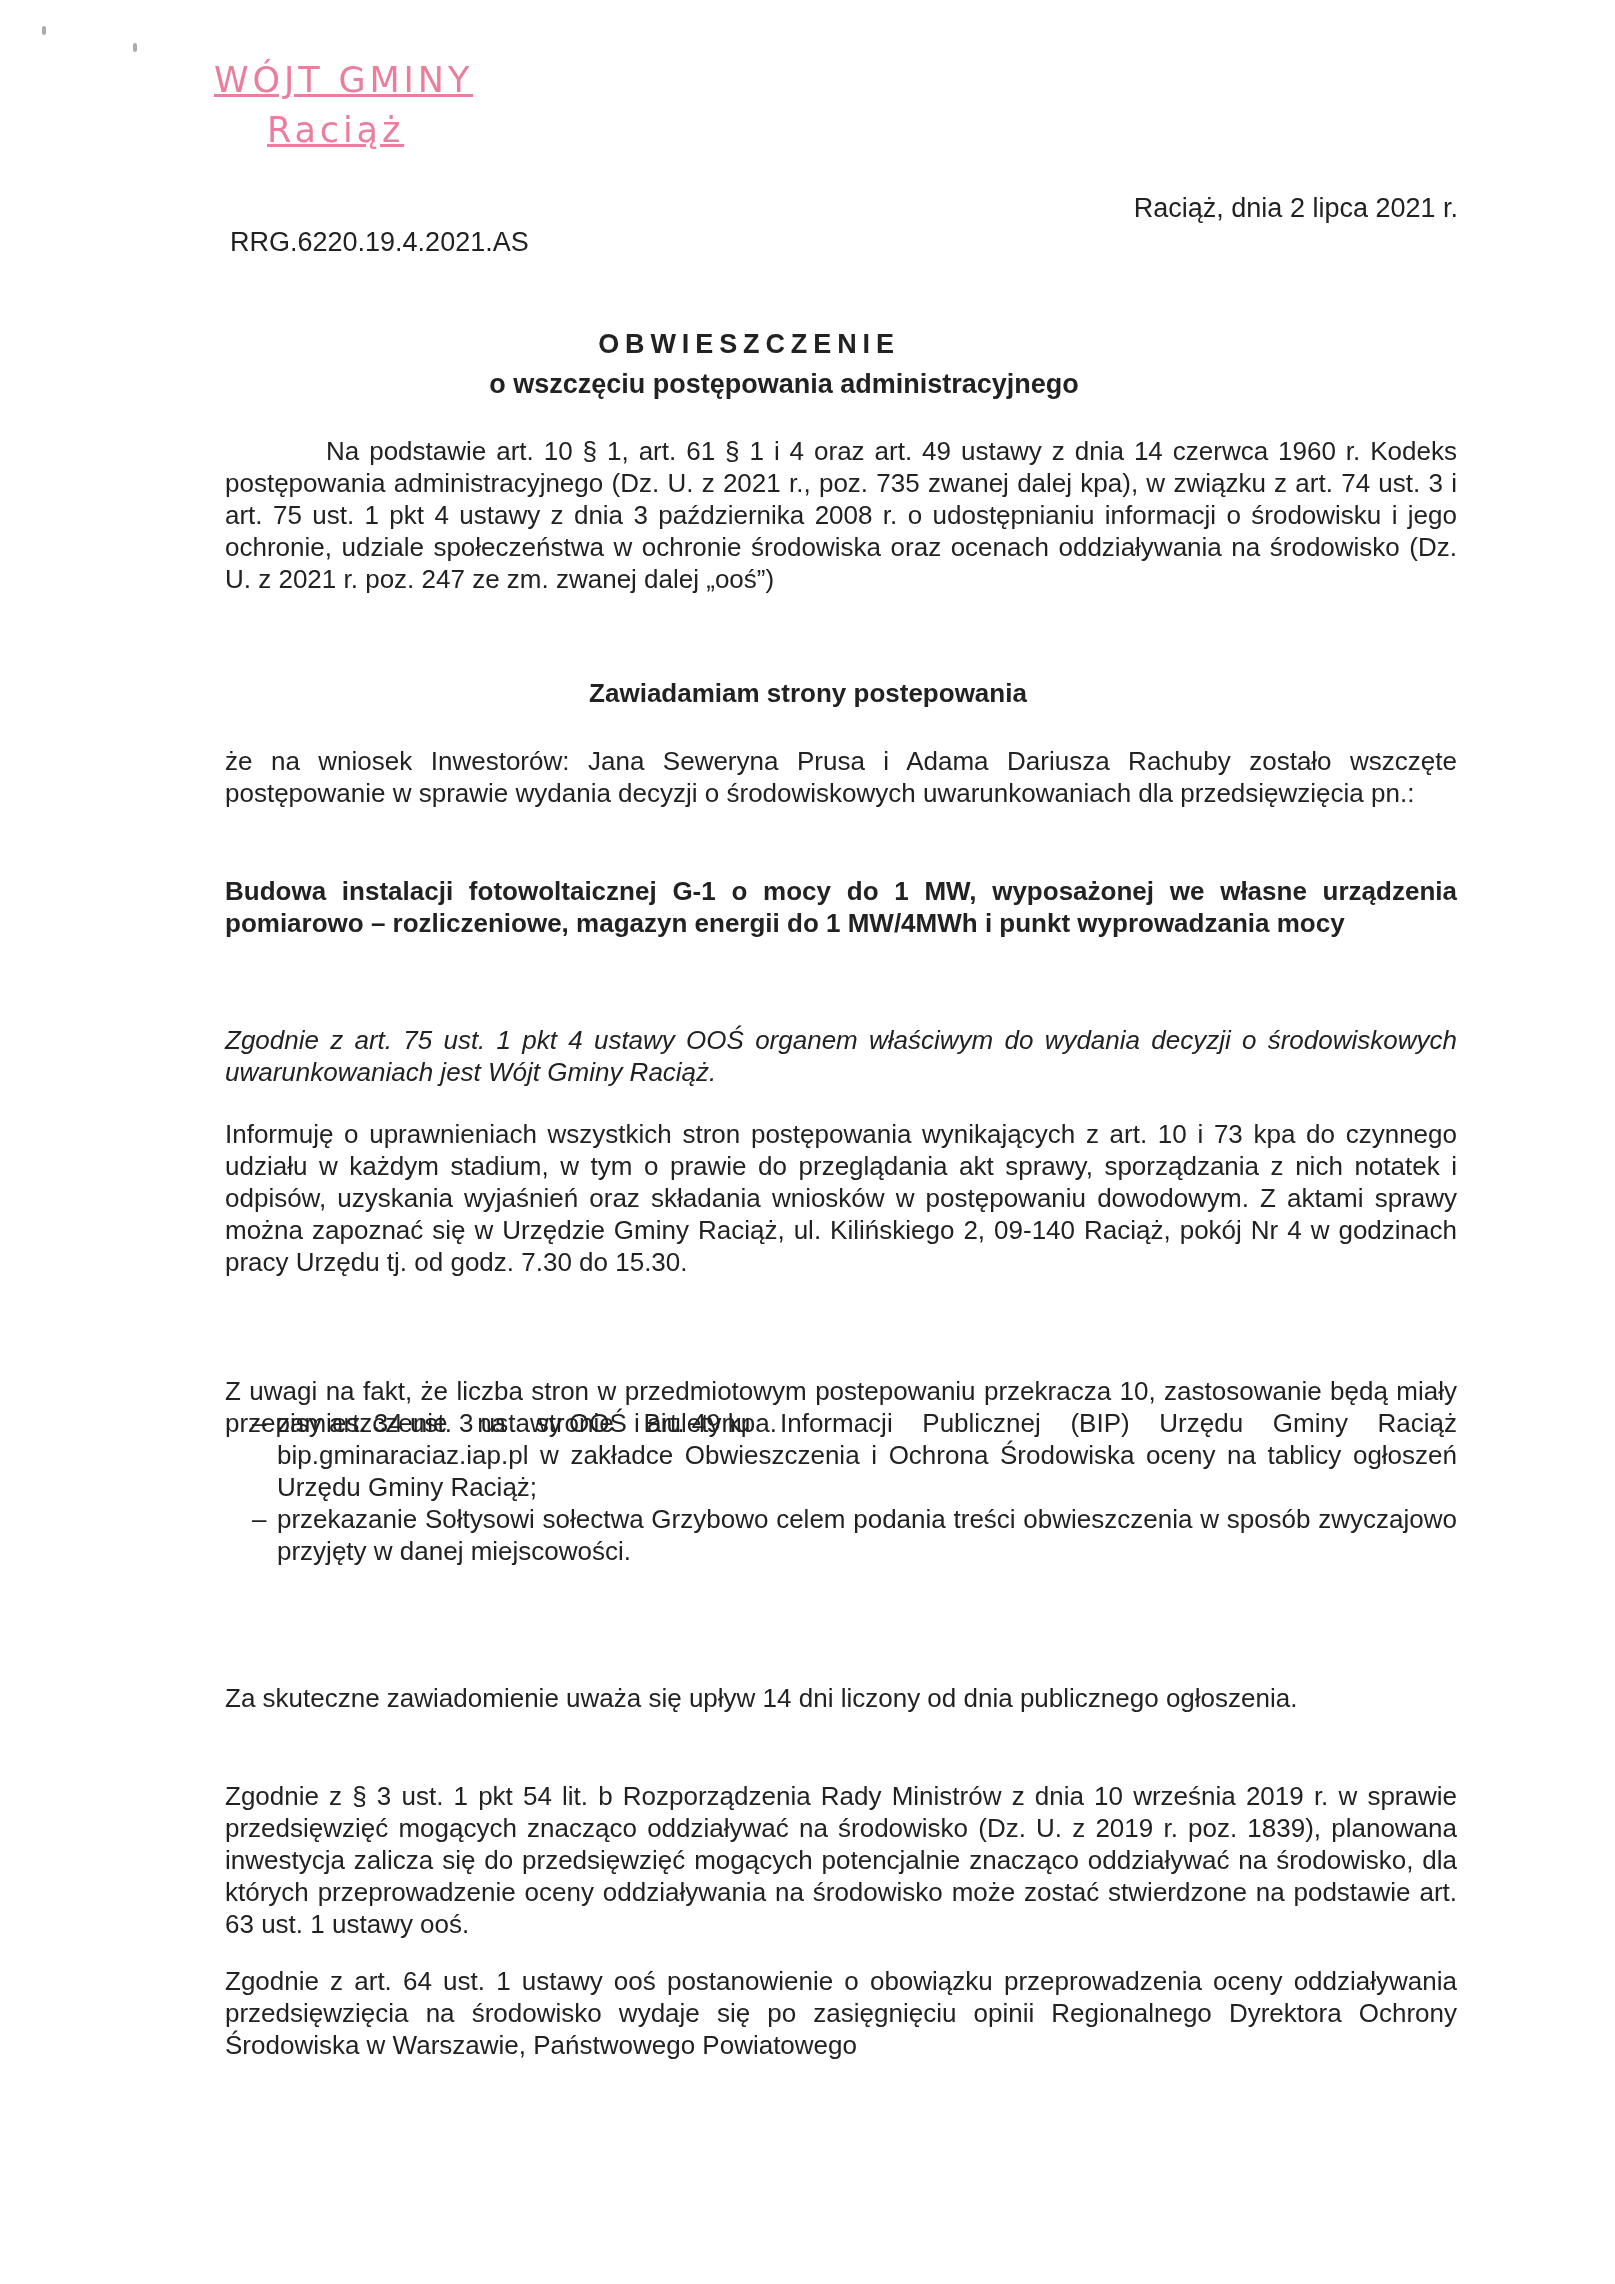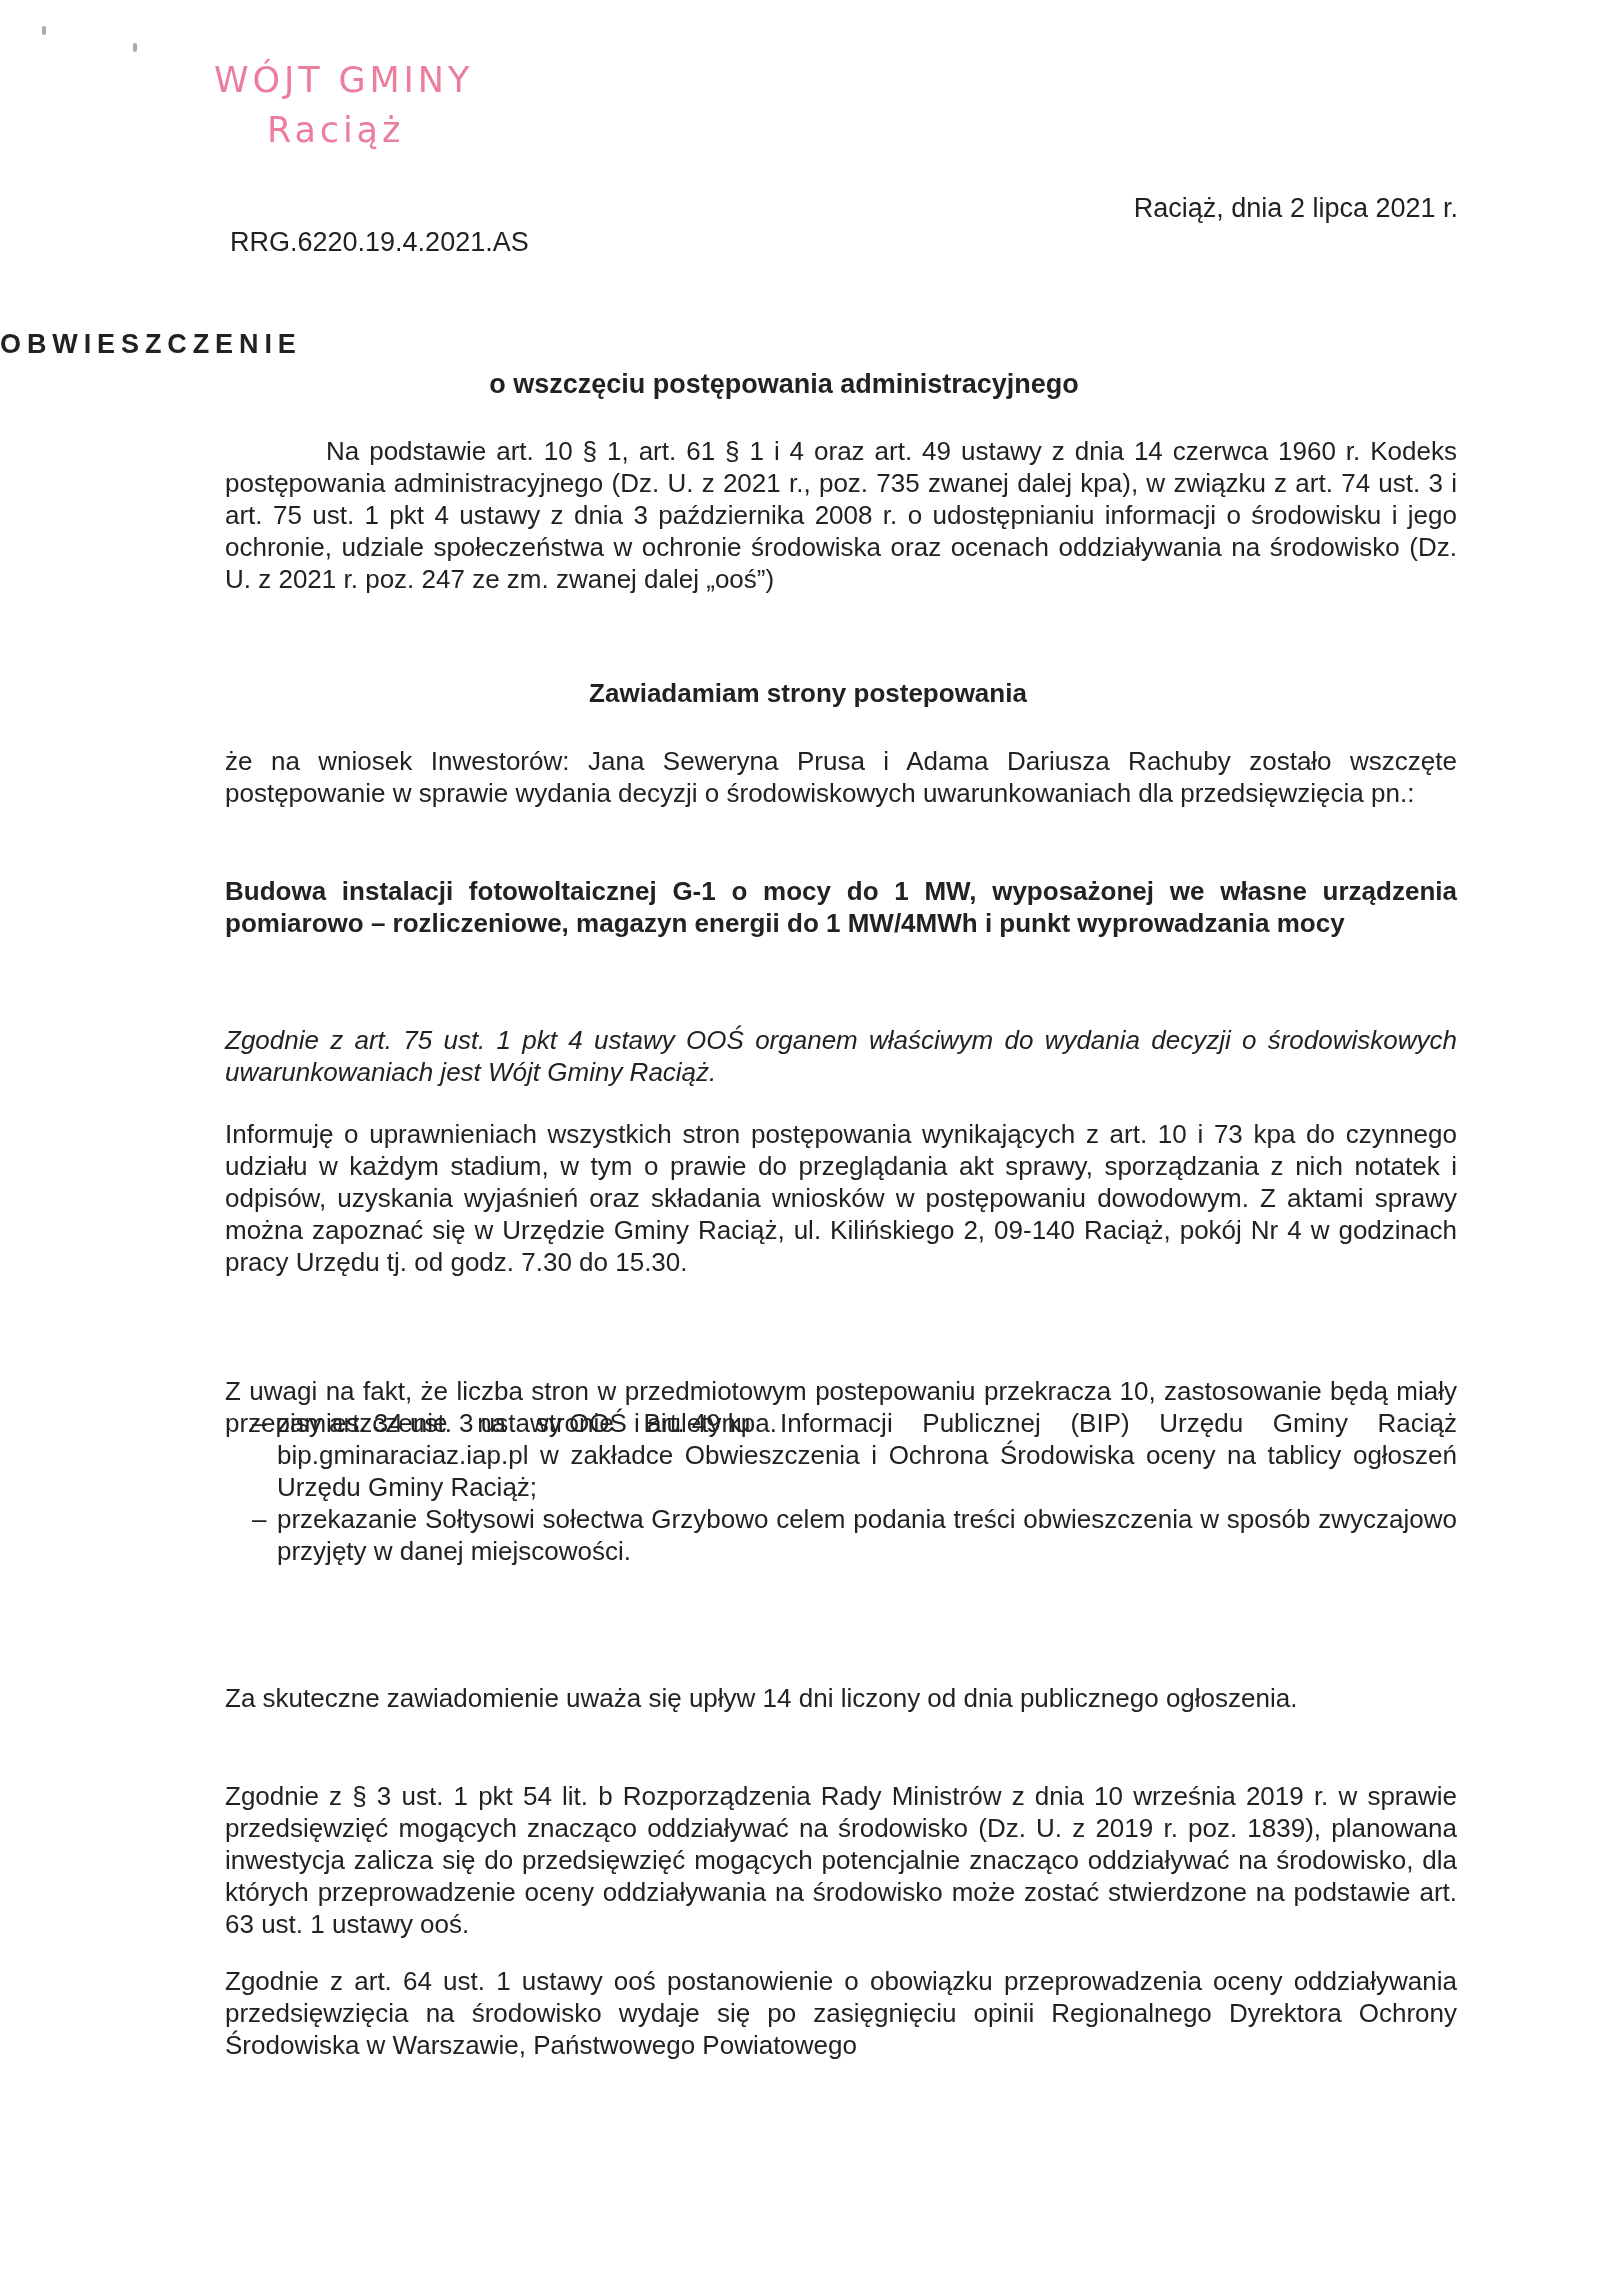--- a/index.html
+++ b/index.html
@@ -1,25 +1,25 @@
 <!DOCTYPE html>
 <html style="font-size:10.4px"><head>
 <meta charset="utf-8">
 <style>
   html, body { margin: 0; padding: 0; background: #ffffff; }
   body { width: 1616px; height: 2284px; position: relative; overflow: hidden;
          font-family: "Liberation Sans", sans-serif; color: #222222; }
   .abs { position: absolute; }
-  .stamp { color: #e8688c; font-family: "DejaVu Sans", sans-serif; letter-spacing: 3.9px; opacity: 0.85; }
+  .stamp { color: #e8688c; font-family: "DejaVu Sans", sans-serif; letter-spacing: 3.9px; opacity: 0.85; text-decoration: underline; }
   .stamp1 { left: 214px; top: 60px; font-size: 35px; }
   .stamp2 { left: 267px; top: 110px; font-size: 35px; }
   .scan-mark { width: 3.9px; height: 9px; background: #888; border-radius: 2px; opacity: 0.7; }
   .ref { left: 230px; top: 227px; font-size: 27px; }
   .date { right: 158px; top: 193px; font-size: 27px; }
-  .title { left: 0; width: 1498px; top: 329px; font-size: 27px; font-weight: bold; letter-spacing: 5.9px; }
+  .title { left: 0; width: 1498px; top: 329px; text-align: center; font-size: 27px; font-weight: bold; letter-spacing: 5.9px; }
   .subtitle { left: 0; width: 1568px; top: 369px; text-align: center; font-size: 27px; font-weight: bold; }
   .body { left: 225px; width: 1232px; font-size: 26px; line-height: 32px; text-align: justify; }
   .p-intro { top: 435px; text-indent: 101px; }
   .center-bold { left: 0; width: 1616px; text-align: center; font-size: 26px; font-weight: bold; }
   .zaw { top: 678px; }
   .p2 { top: 745px; }
   .proj { top: 875px; font-weight: bold; }
   .p3 { top: 1024px; font-style: italic; }
   .p4 { top: 1118px; }
   .p5 { top: 1375px; }

